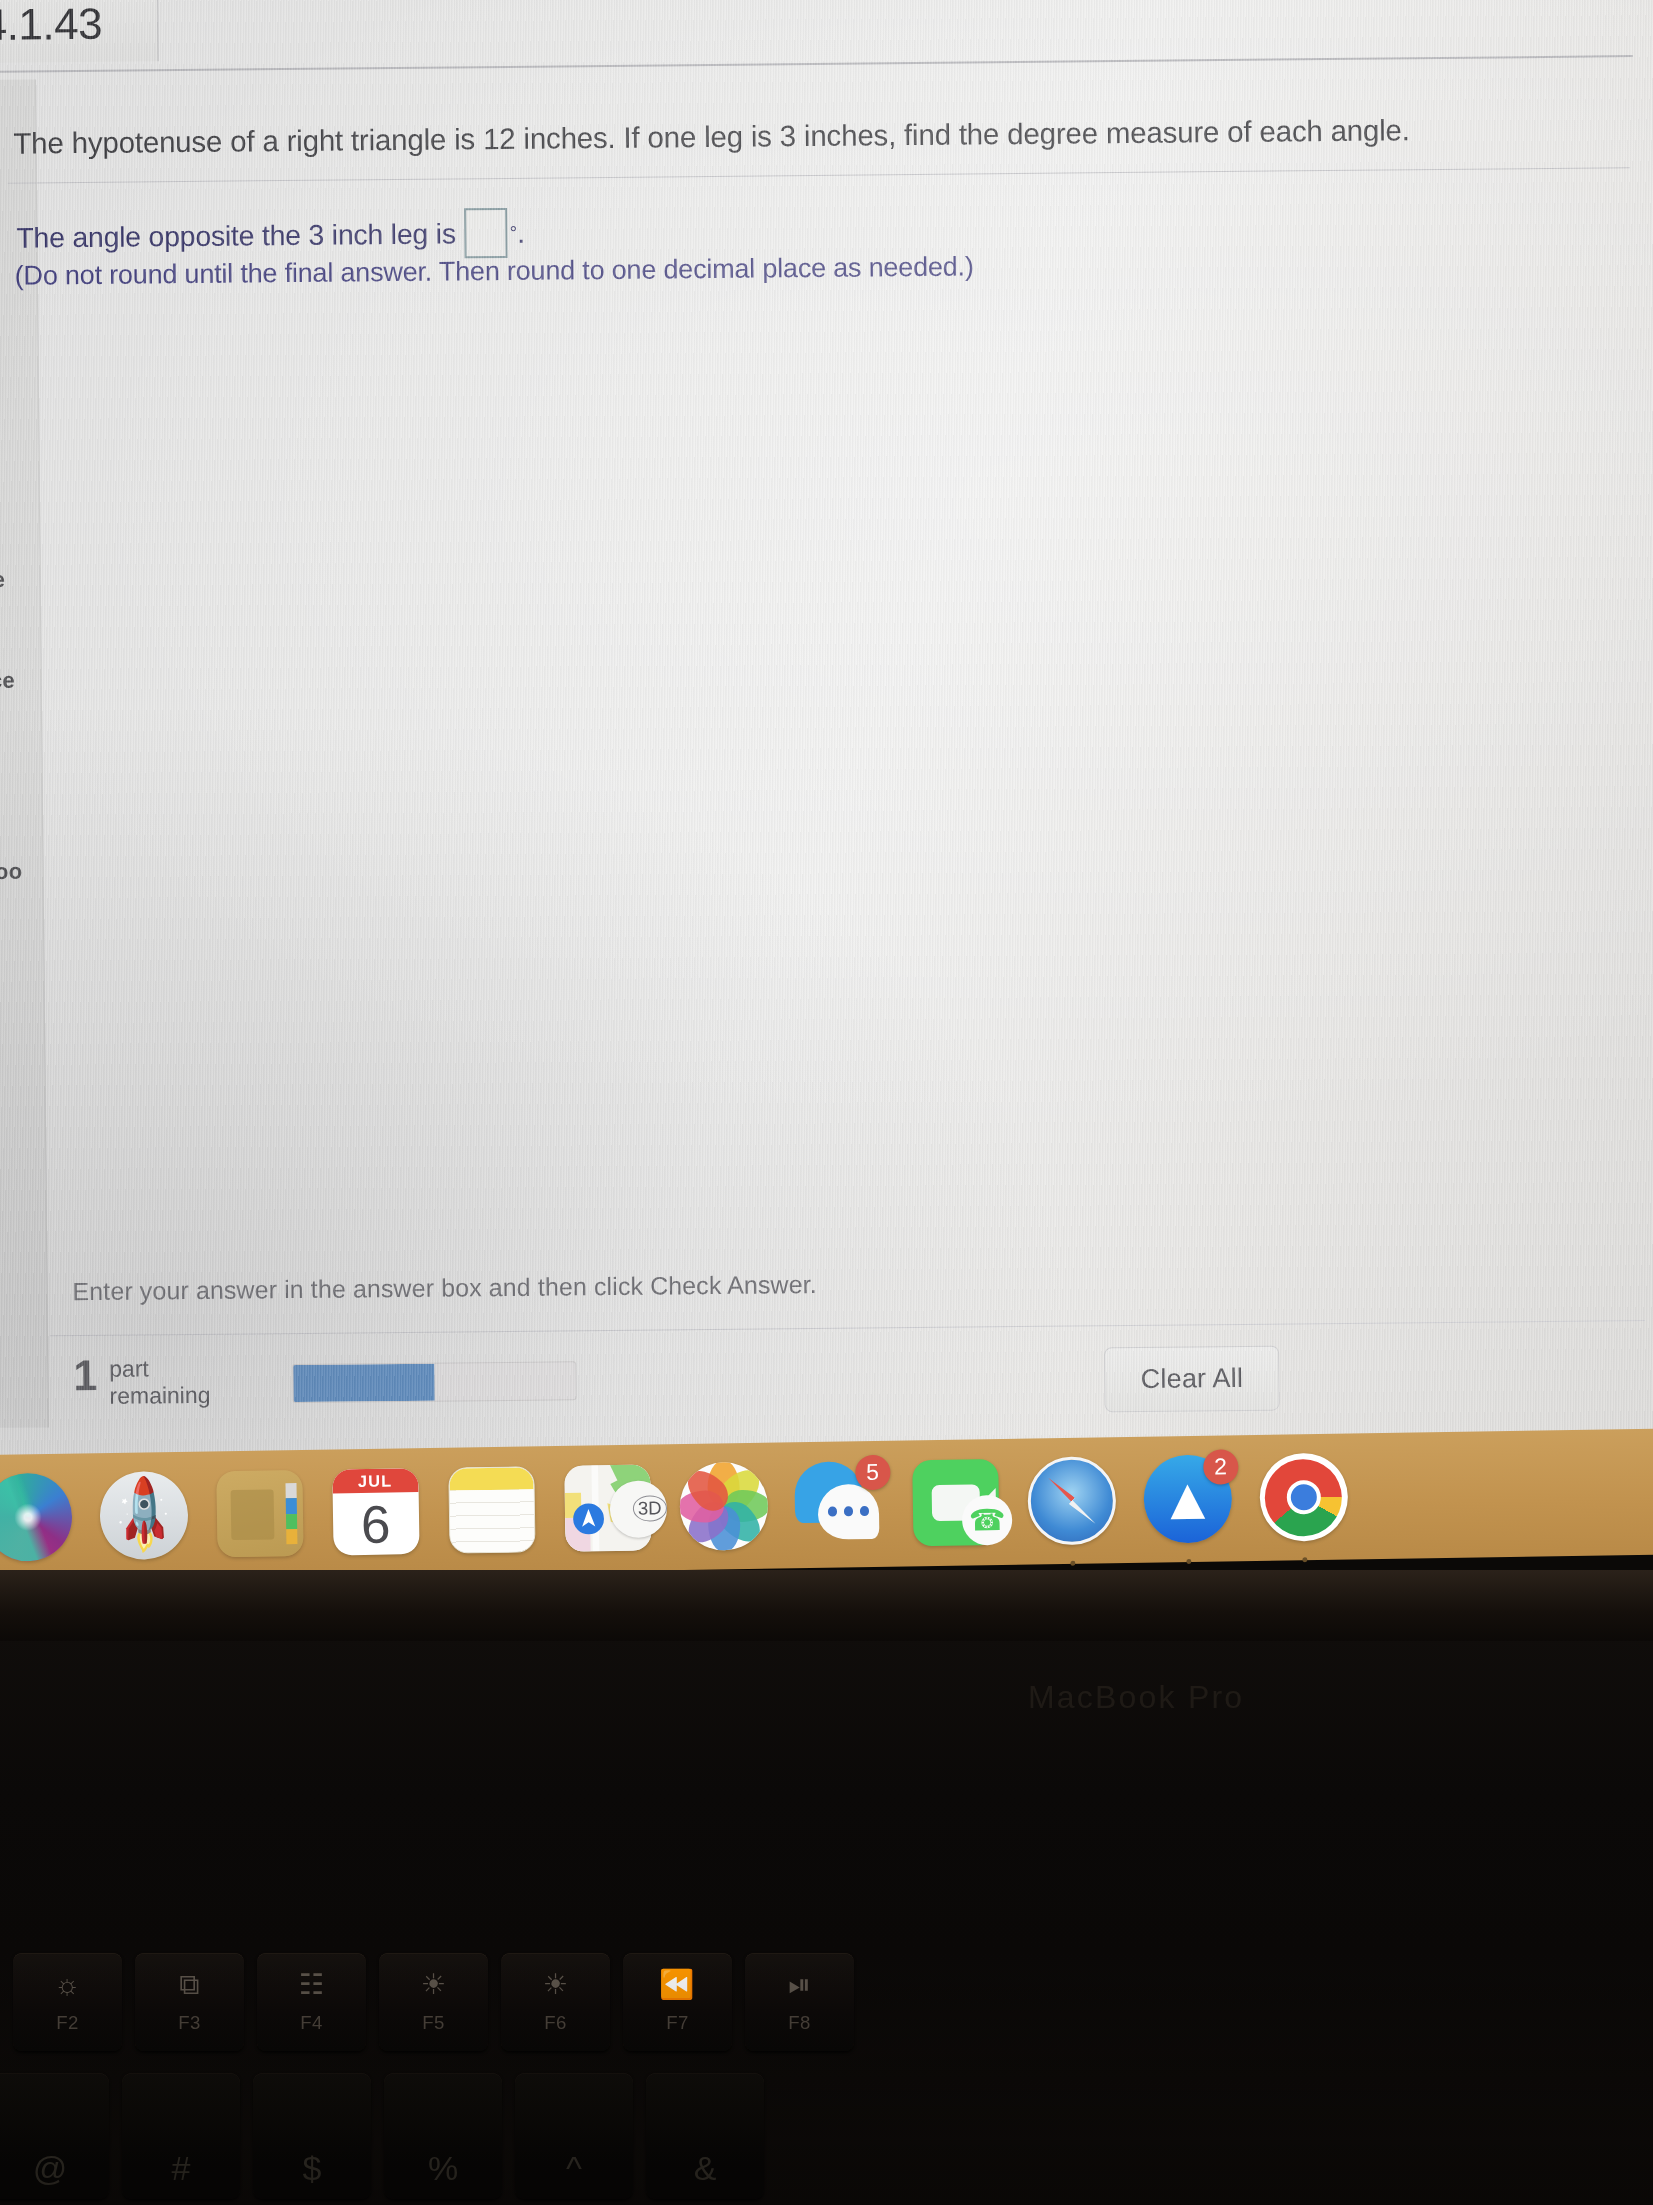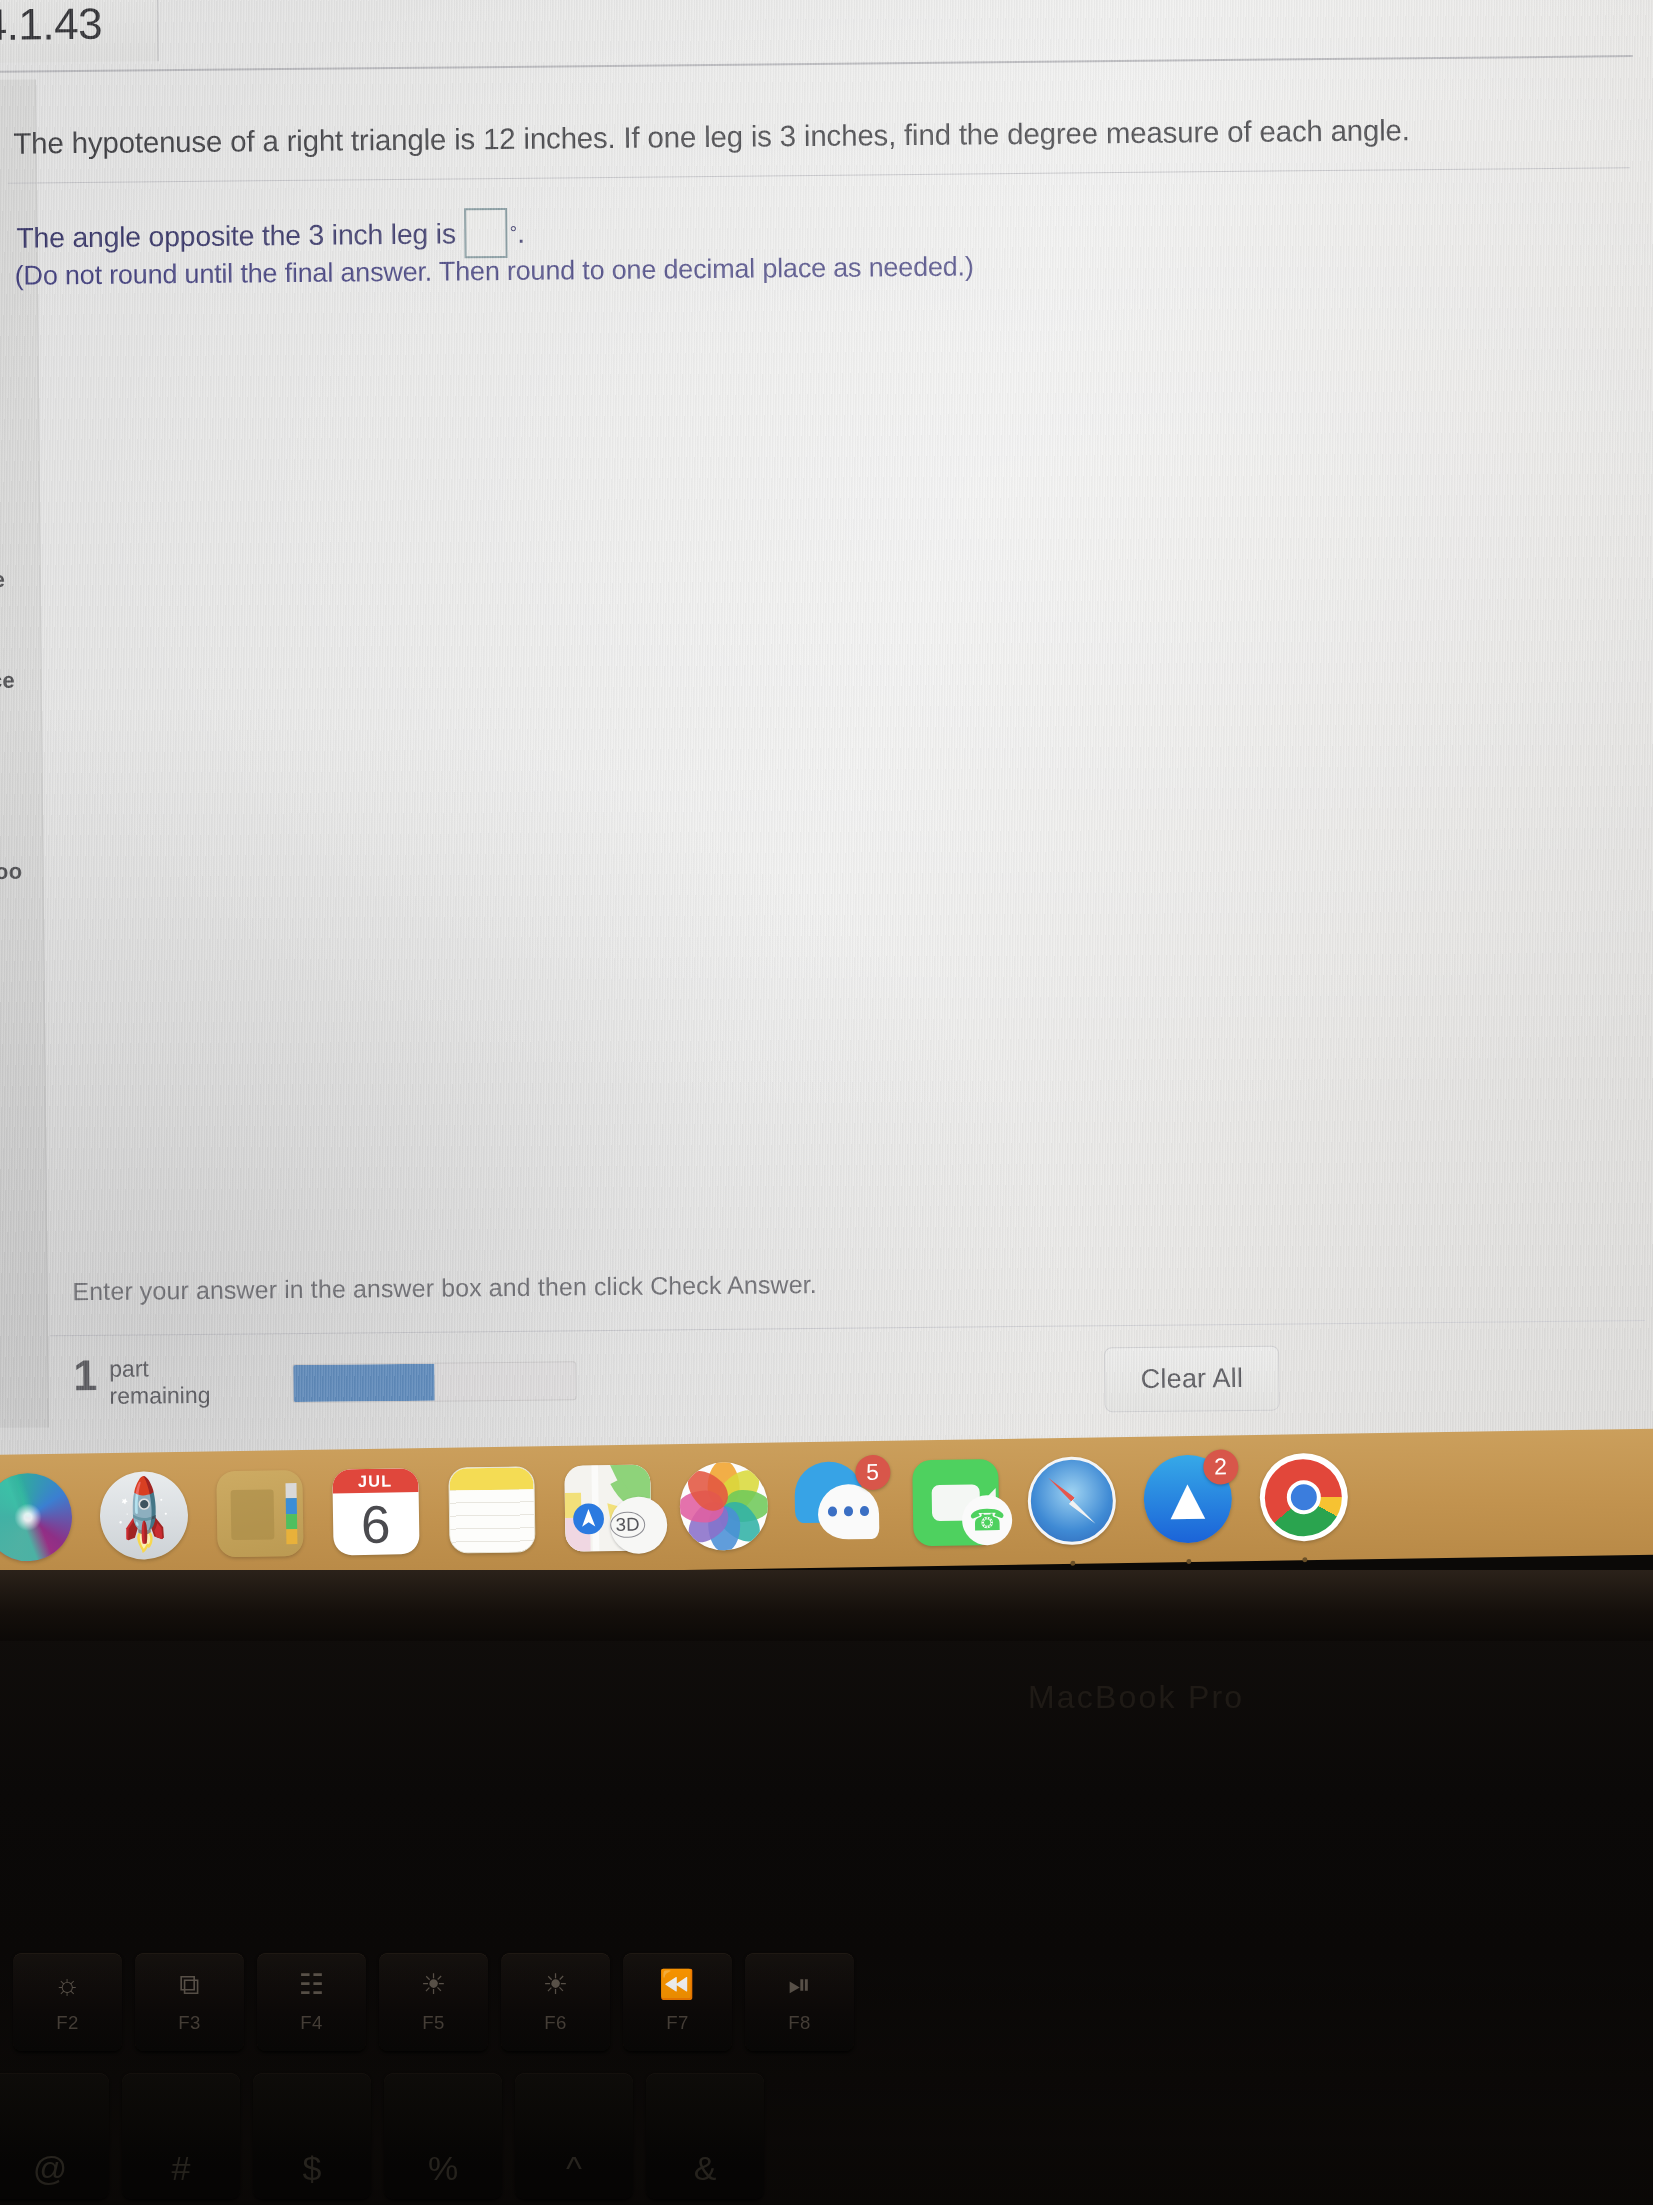--- a/index.html
+++ b/index.html
@@ -375,21 +375,21 @@
             <path d="M0 50 L30 50 L30 96 L0 96 Z" fill="#f2e07a"></path>
             <path d="M78 70 Q120 84 158 80 L158 110 Q116 114 84 104 Z" fill="#f2e07a"></path>
             <path d="M50 0 L62 0 L62 158 L50 158 Z" fill="#fbfbfa"></path>
             <path d="M94 30 Q116 74 158 78" stroke="#8ed37a" stroke-width="22" fill="none"></path>
           </svg>
           <svg width="33" height="33" viewBox="0 0 60 60" style="position:absolute;left:7.7px;bottom:16.4px">
             <circle cx="30" cy="30" r="28" fill="#2b7ae0"></circle>
             <path d="M30 12 L42 44 L30 36 L18 44 Z" fill="#fff"></path>
           </svg>
         </div>
-        <div style="position:absolute;right:-13px;bottom:1px;width:57px;height:57px;border-radius:50%;background:#f7f7f5;box-shadow:0 1.1px 2.7px rgba(0,0,0,.2);display:flex;align-items:center;justify-content:flex-start">
+        <div style="position:absolute;right:-13px;bottom:17px;width:57px;height:57px;border-radius:50%;background:#f7f7f5;box-shadow:0 1.1px 2.7px rgba(0,0,0,.2);display:flex;align-items:center;justify-content:flex-end">
           <span style="font-size:18.6px;color:#55555a;border:1.6px solid #8d8d93;border-radius:50%;padding:1.1px 4.4px">3D</span>
         </div>
       </div>
 
       <div class="dock-icon">
         <div class="ic-circle ic-photos">
           <div class="photos-fl">
             <span class="pf" style="background:#f0a32e;transform:translate(-50%,-100%) rotate(0deg)"></span>
             <span class="pf" style="background:#d9d93c;transform:translate(-50%,-100%) rotate(45deg)"></span>
             <span class="pf" style="background:#6fc95a;transform:translate(-50%,-100%) rotate(90deg)"></span>

